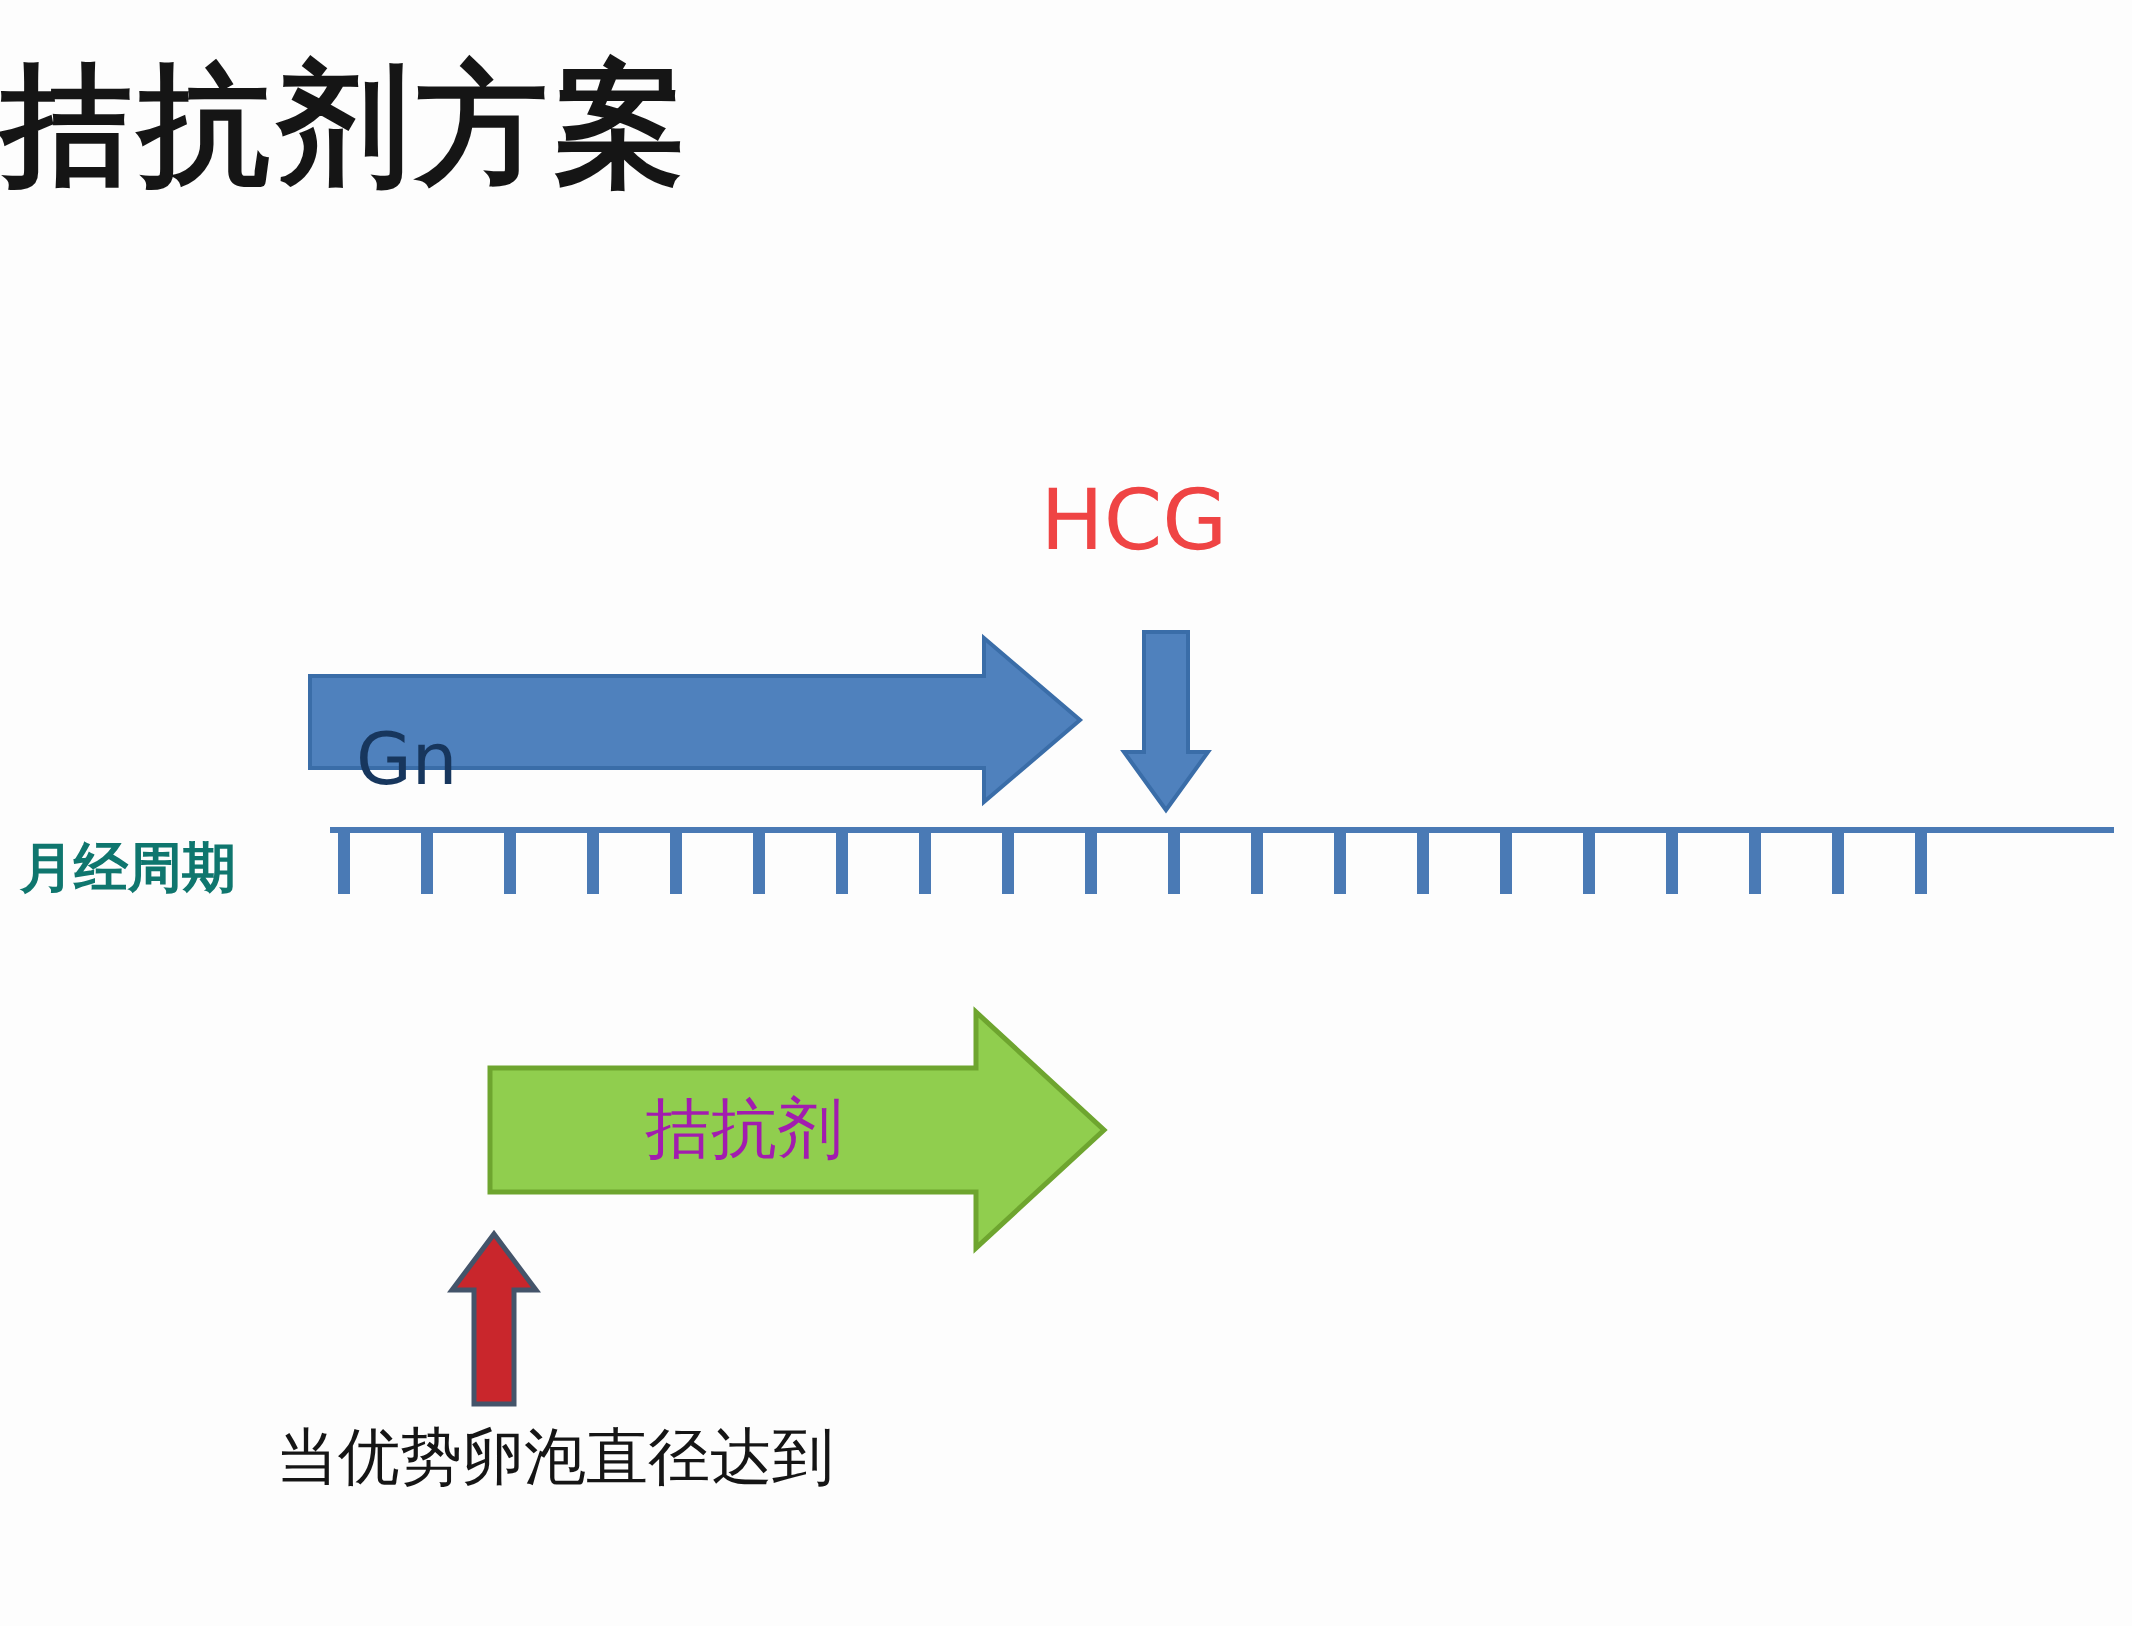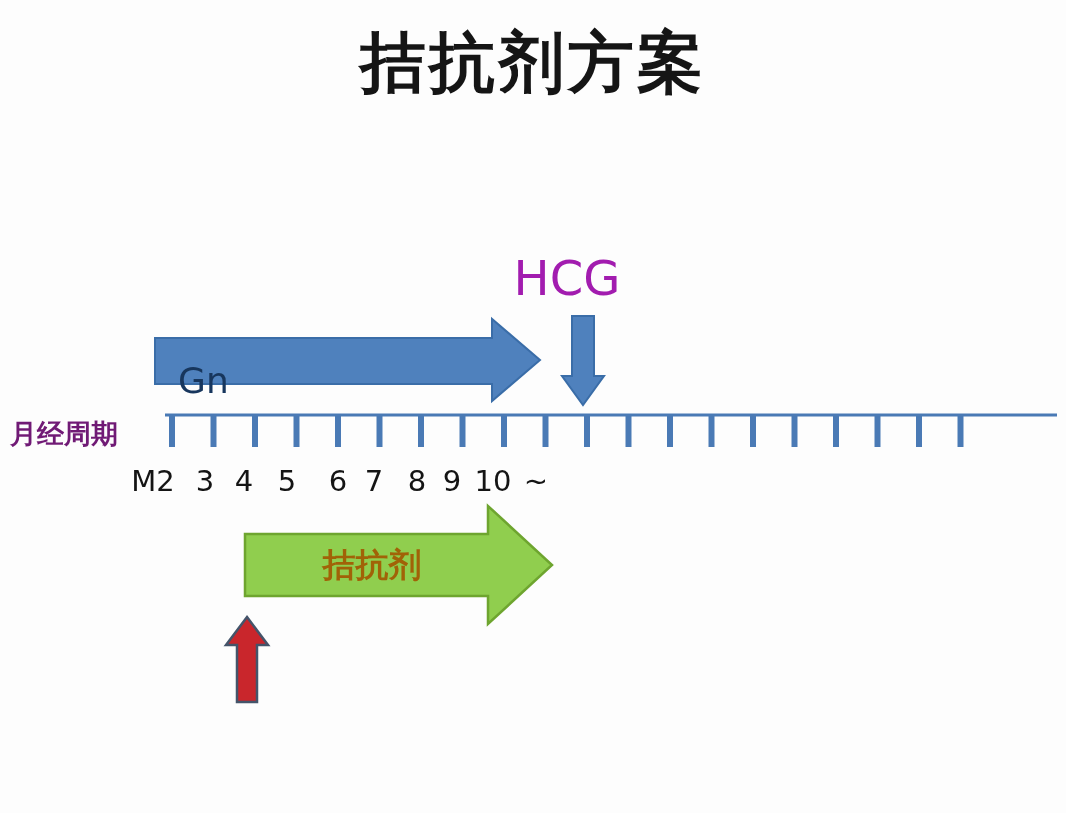--- a/index.html
+++ b/index.html
@@ -13,50 +13,49 @@
     width: 1066px;
     height: 813px;
     background: #fdfdfd;
     overflow: hidden;
   }
   .diagram-title {
     position: absolute;
     top: 18px;
     left: 0;
     width: 100%;
-    text-align: center;
     font-family: "DejaVu Serif", serif;
     font-weight: 700;
     font-size: 66px;
     letter-spacing: 0.05em;
     color: #151515;
   }
   .hcg-label {
     position: absolute;
     left: 567px;
-    top: 278px;
+    top: 260px;
     transform: translate(-50%, -50%);
-    font-size: 48px;
+    font-size: 42px;
     font-weight: 500;
-    color: #a21caf;
+    color: #ef4444;
   }
   .gn-label {
     position: absolute;
     left: 178px;
     top: 360px;
     font-size: 36px;
     color: #17365d;
   }
   .axis-label {
     position: absolute;
     left: 10px;
     top: 416px;
     font-size: 27px;
     font-weight: 700;
-    color: #701a75;
+    color: #0f766e;
     font-family: Liberation Serif, serif;
   }
   .tick-label-row {
     position: absolute;
     left: 0;
     top: 464px;
     width: 100%;
     height: 36px;
   }
   .tick-label {
@@ -66,22 +65,22 @@
     font-size: 29px;
     color: #141414;
     white-space: nowrap;
   }
   .antagonist-label {
     position: absolute;
     left: 372px;
     top: 565px;
     transform: translate(-50%, -50%);
     font-size: 33px;
-    font-weight: 700;
-    color: #a16207;
+    font-weight: 400;
+    color: #a21caf;
   }
   .annotation {
     position: absolute;
     left: 138px;
     top: 708px;
     font-size: 31px;
     line-height: 1.38;
     color: #151515;
   }
   .diagram-svg {
@@ -134,31 +133,20 @@
   </svg>
 
   <div class="diagram-title">拮抗剂方案</div>
 
   <div class="hcg-label">HCG</div>
 
   <div class="gn-label">Gn</div>
 
   <div class="axis-label">月经周期</div>
 
-  <div class="tick-label-row">
-      <span class="tick-label" style="left: 153px;">M2</span>
-      <span class="tick-label" style="left: 205px;">3</span>
-      <span class="tick-label" style="left: 244px;">4</span>
-      <span class="tick-label" style="left: 287px;">5</span>
-      <span class="tick-label" style="left: 338px;">6</span>
-      <span class="tick-label" style="left: 374px;">7</span>
-      <span class="tick-label" style="left: 417px;">8</span>
-      <span class="tick-label" style="left: 452px;">9</span>
-      <span class="tick-label" style="left: 493px;">10</span>
-      <span class="tick-label" style="left: 536px;">~</span>
-    </div>
 
   <div class="antagonist-label">拮抗剂</div>
 
   <div class="annotation">
+    <div>当优势卵泡直径达到</div>
   </div>
 
 </div>
 
 </body></html>

